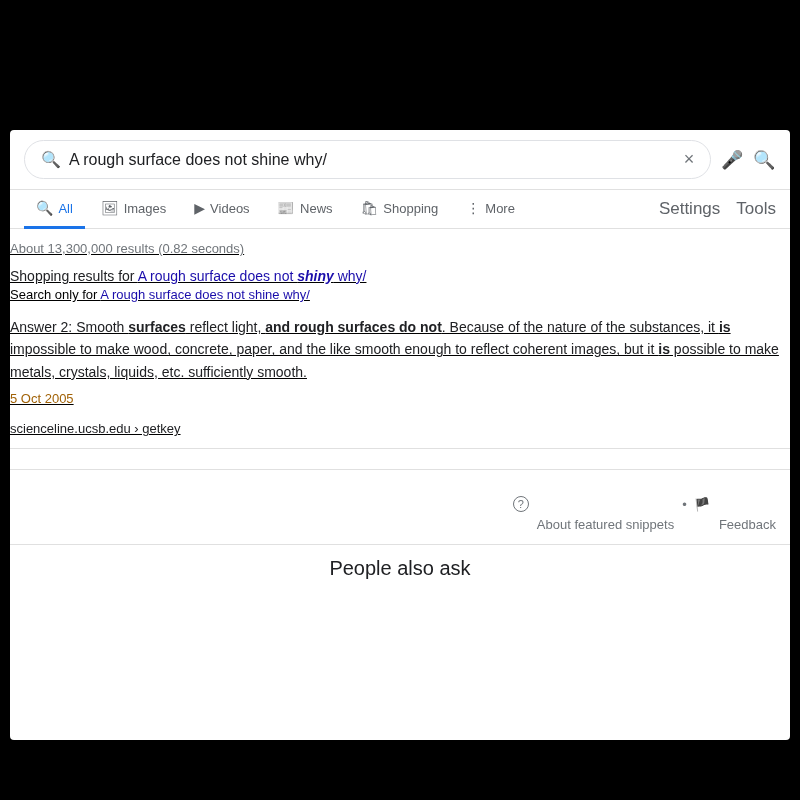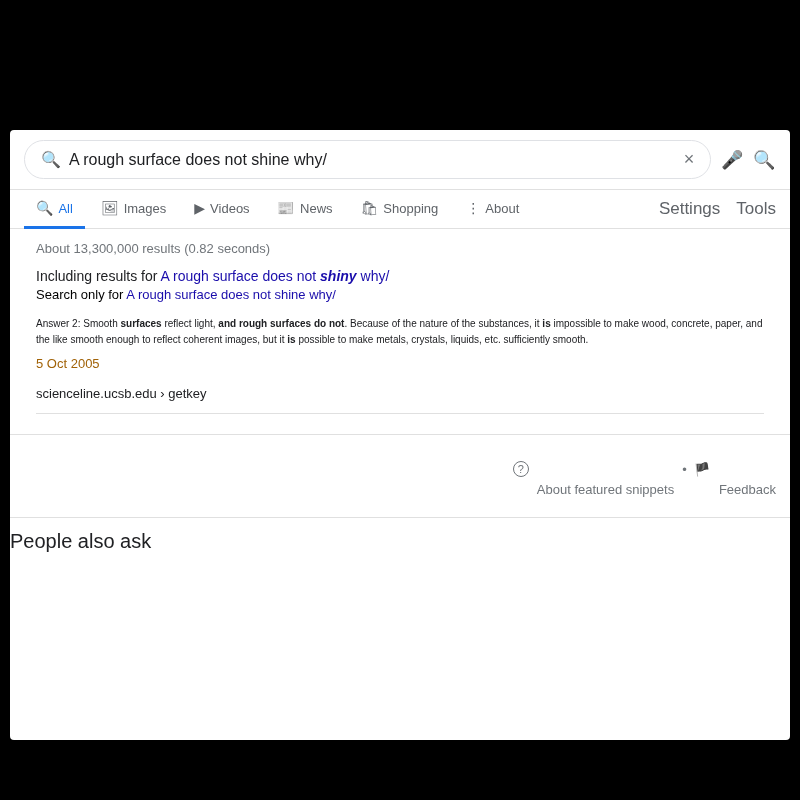--- a/index.html
+++ b/index.html
@@ -111,21 +111,22 @@
     }
 
     .nav-settings span {
       font-size: 17px;
       color: #5f6368;
       cursor: pointer;
     }
 
     
     .results-area {
-      padding: 12px 26px;
+      padding: 12px 0;
+      text-decoration: underline;
     }
 
     .results-count {
       font-size: 13px;
       color: #70757a;
       margin-bottom: 12px;
     }
 
     .including-results {
       margin-bottom: 14px;
@@ -156,21 +157,21 @@
       text-decoration: none;
     }
 
     
     .answer-snippet {
       margin-bottom: 14px;
       padding: 0;
     }
 
     .answer-text {
-      font-size: 10px;
+      font-size: 14px;
       color: #202124;
       line-height: 1.6;
       margin-bottom: 6px;
     }
 
     .answer-text strong {
       font-weight: bold;
     }
 
     .answer-date {
@@ -231,23 +232,24 @@
 
     .featured-bar a {
       color: #70757a;
       text-decoration: none;
       cursor: pointer;
       margin-top: 41px;
     }
 
     
     .people-ask {
-      padding: 12px 0 0;
+      padding: 12px 14px 0;
       border-top: 1px solid #e0e0e0;
-      margin-top: 14px;
+      margin-top: 6px;
+      text-align: center;
     }
 
     .people-ask-title {
       font-size: 20px;
       color: #202124;
       font-weight: normal;
     }
 
     
     .divider {
@@ -287,35 +289,35 @@
     <div class="nav-tab">
       <span class="tab-icon">📰</span>
       <span>News</span>
     </div>
     <div class="nav-tab">
       <span class="tab-icon">🛍</span>
       <span>Shopping</span>
     </div>
     <div class="nav-tab">
       <span class="tab-icon">⋮</span>
-      <span>About</span>
+      <span>More</span>
     </div>
     <div class="nav-settings">
       <span>Settings</span>
       <span>Tools</span>
     </div>
   </div>
 
   <div class="results-area">
 
     <div class="results-count">About 13,300,000 results (0.82 seconds)</div>
 
     <div class="including-results">
       <div class="line1">
-        <span>Including results for </span><a href="#"><span>A rough surface does not </span><em>shiny</em><span> why/</span></a>
+        <span>Shopping results for </span><a href="#"><span>A rough surface does not </span><em>shiny</em><span> why/</span></a>
       </div>
       <div class="line2">
         <span>Search only for </span><a href="#">A rough surface does not shine why/</a>
       </div>
     </div>
 
     <div class="answer-snippet">
       <p class="answer-text">
         Answer 2: Smooth <strong>surfaces</strong> reflect light, <strong>and rough surfaces do not</strong>. Because of the nature of the substances, it <strong>is</strong> impossible to make wood, concrete, paper, and the like smooth enough to reflect coherent images, but it <strong>is</strong> possible to make metals, crystals, liquids, etc. sufficiently smooth.
       </p>

